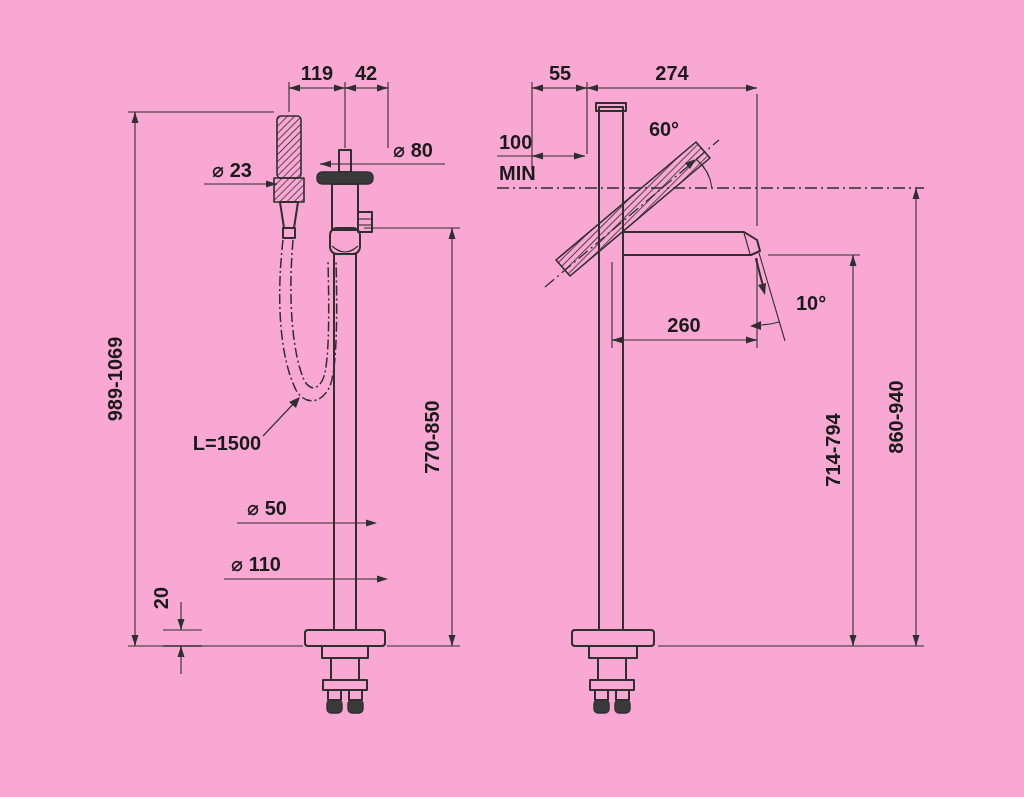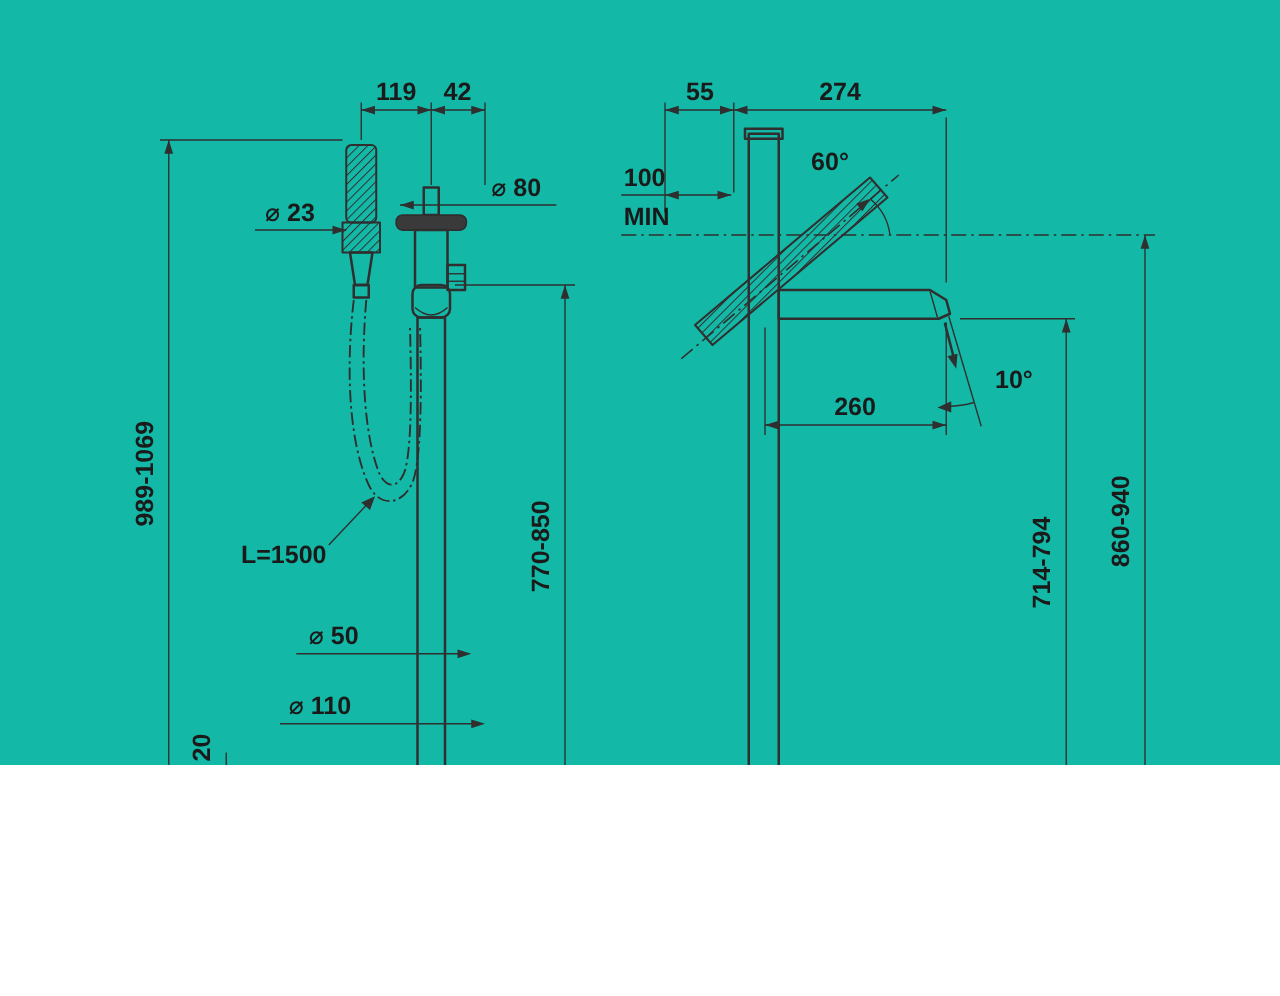--- a/index.html
+++ b/index.html
@@ -1,16 +1,16 @@
 <!DOCTYPE html>
 <html><head>
 <meta charset="utf-8">
 <style>
   html,body{margin:0;padding:0;background:#ffffff;}
-  .stage{position:relative;width:1024px;height:612px;background:#14b8a6;overflow:hidden;}
+  .stage{position:relative;width:1024px;height:797px;background:#f9a8d4;overflow:hidden;}
   svg{display:block;}
   .obj{stroke:#2f2f2f;stroke-width:2;fill:none;stroke-linejoin:round;stroke-linecap:round;}
   .objf{stroke:#2f2f2f;stroke-width:1.6;fill:url(#hatch);stroke-linejoin:round;}
   .dark{fill:#3a3a3a;stroke:#2f2f2f;stroke-width:1.4;}
   .thin{stroke:#2f2f2f;stroke-width:1.1;fill:none;}
   .dash{stroke:#2f2f2f;stroke-width:1.3;fill:none;stroke-dasharray:12 4 2 4;}
   .hose{stroke:#2f2f2f;stroke-width:1.5;fill:none;stroke-dasharray:10 3 2 3;}
   .arr{fill:#2f2f2f;stroke:none;}
   .lbl{font-family:"Liberation Sans","DejaVu Sans",sans-serif;font-size:20px;font-weight:600;fill:#1a1a1a;}
   .mid{text-anchor:middle;}

